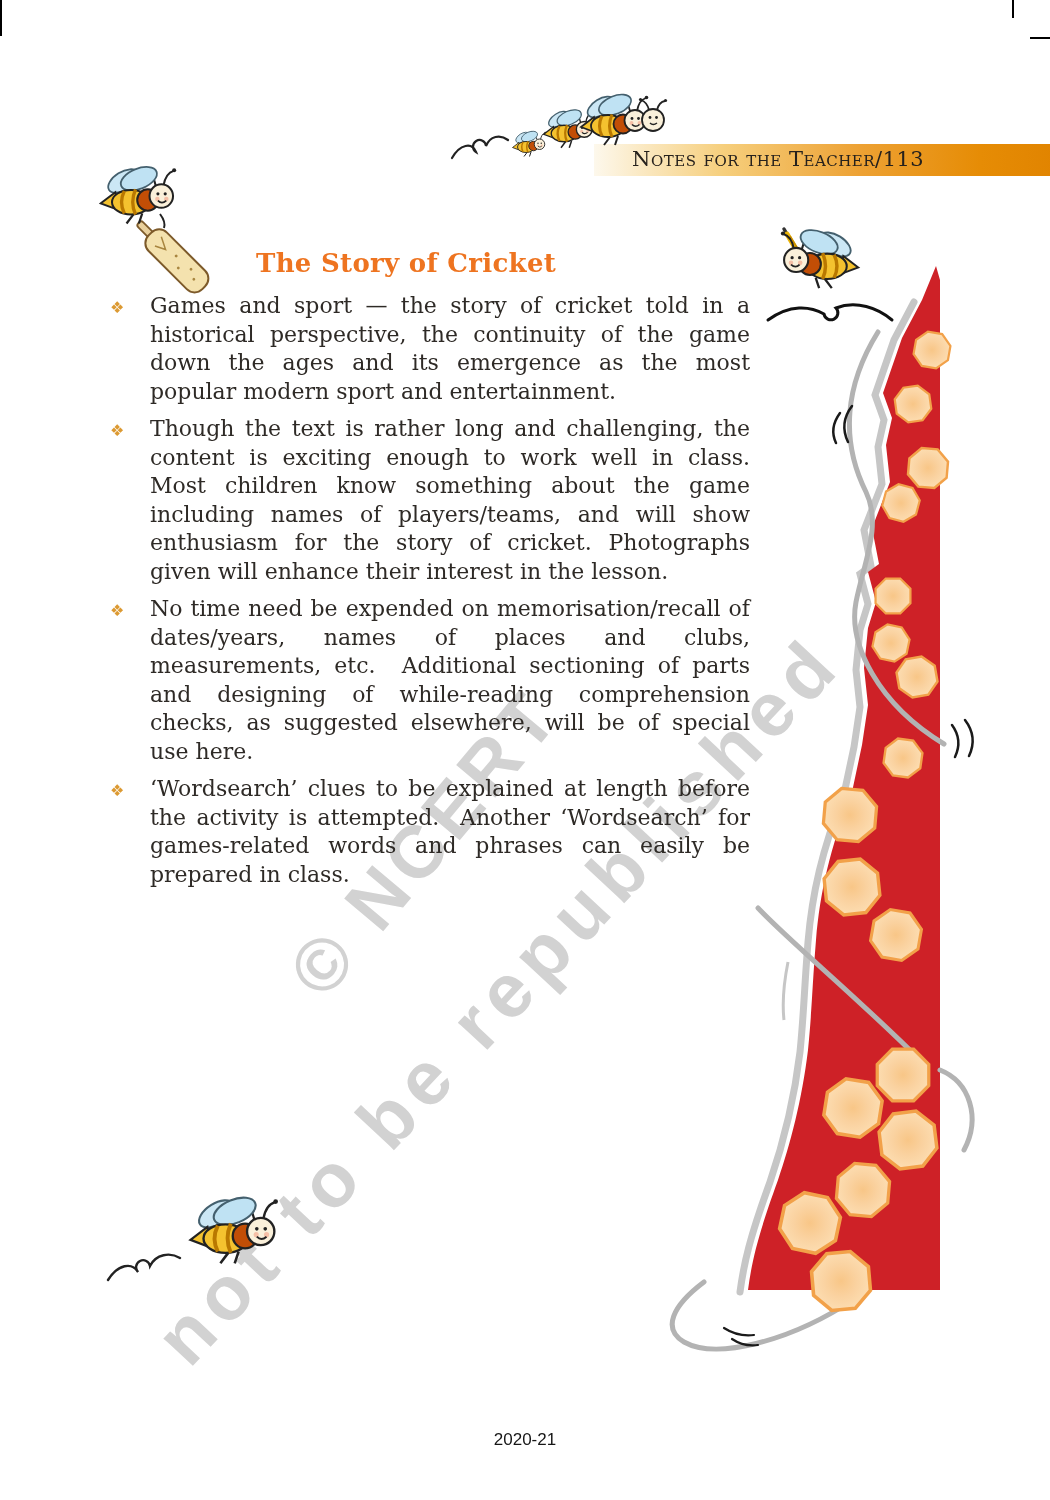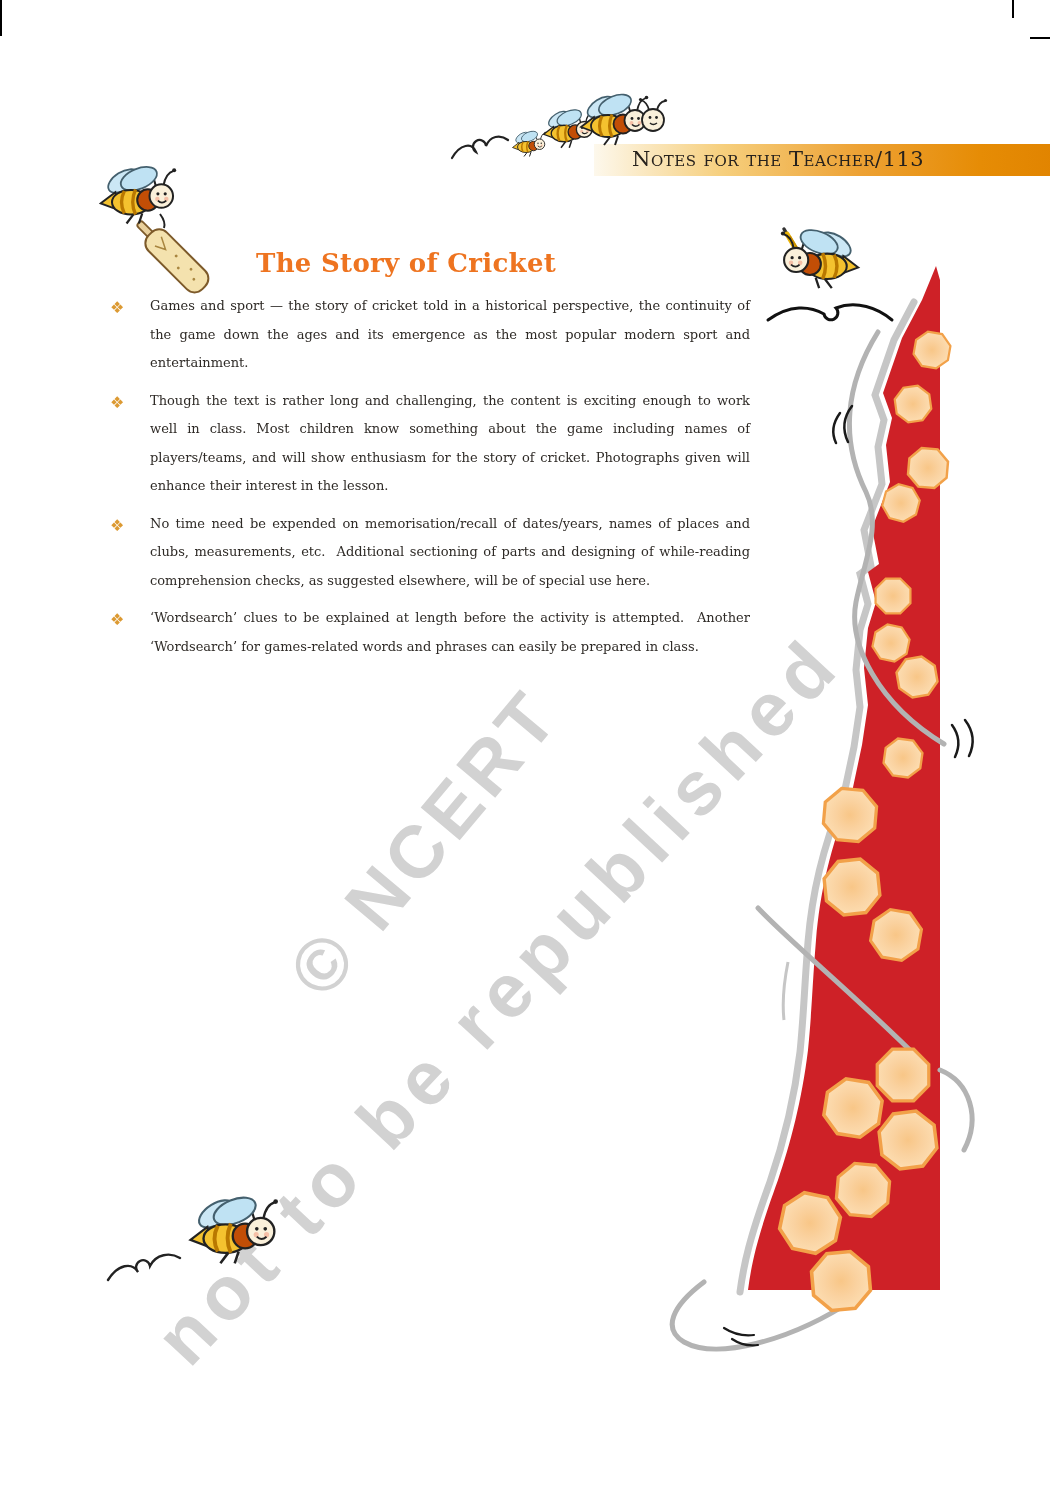--- a/index.html
+++ b/index.html
@@ -40,21 +40,21 @@
   }
 
   .bullets { position:absolute; left:110px; top:292px; width:640px; list-style:none; z-index:3; }
   .bullet { display:flex; margin-bottom:9px; }
   .bullet .marker {
     flex:0 0 26px; margin-right:14px; padding-top:2px;
     font-family:"DejaVu Sans",sans-serif; font-size:16px; line-height:28px;
     color:var(--bullet-gold,#dc9a33);
   }
   .bullet p {
-    flex:1; font-size:13px; line-height:28.5px; text-align:justify;
+    flex:1; font-size:22px; line-height:28.5px; text-align:justify;
     color:var(--text-dark,#2e2a26);
   }
 
   .abs-svg { position:absolute; }
   .z2 { z-index:2; } .z3 { z-index:3; }
 
   .footer {
     position:absolute; left:0; right:0; top:1430px; text-align:center; z-index:3;
     font-family:"Liberation Sans",sans-serif; font-size:17px; color:#161616;
   }
@@ -210,14 +210,17 @@
       <path d="M150,16 L161,34" stroke="#c98f00" stroke-width="1.5"></path>
       <use href="#bee" transform="translate(178,44) scale(-1.15,1.15)"></use>
     </g>
   </svg>
 
   <svg class="abs-svg z3" style="left:100px;top:1180px" width="200" height="125" viewBox="0 0 200 125">
     <path d="M8,100 C18,84 32,82 38,92 A7,7 0 1 1 50,86 C56,74 70,72 80,78" stroke="#222" stroke-width="2.4" fill="none" stroke-linecap="round"></path>
     <use href="#bee" transform="translate(136,56) scale(1.3)"></use>
   </svg>
 
+  <div class="footer">
+    <span>2020-21</span>
+  </div>
 
 </div>
 
 </body></html>

